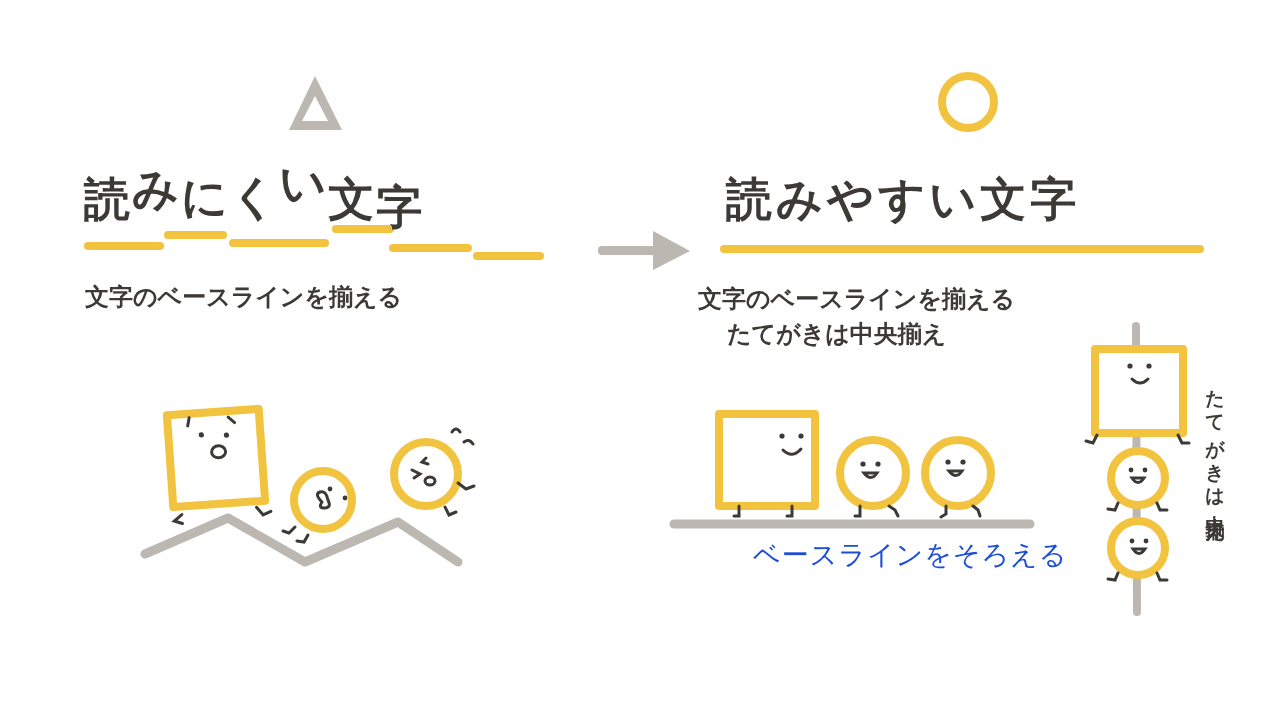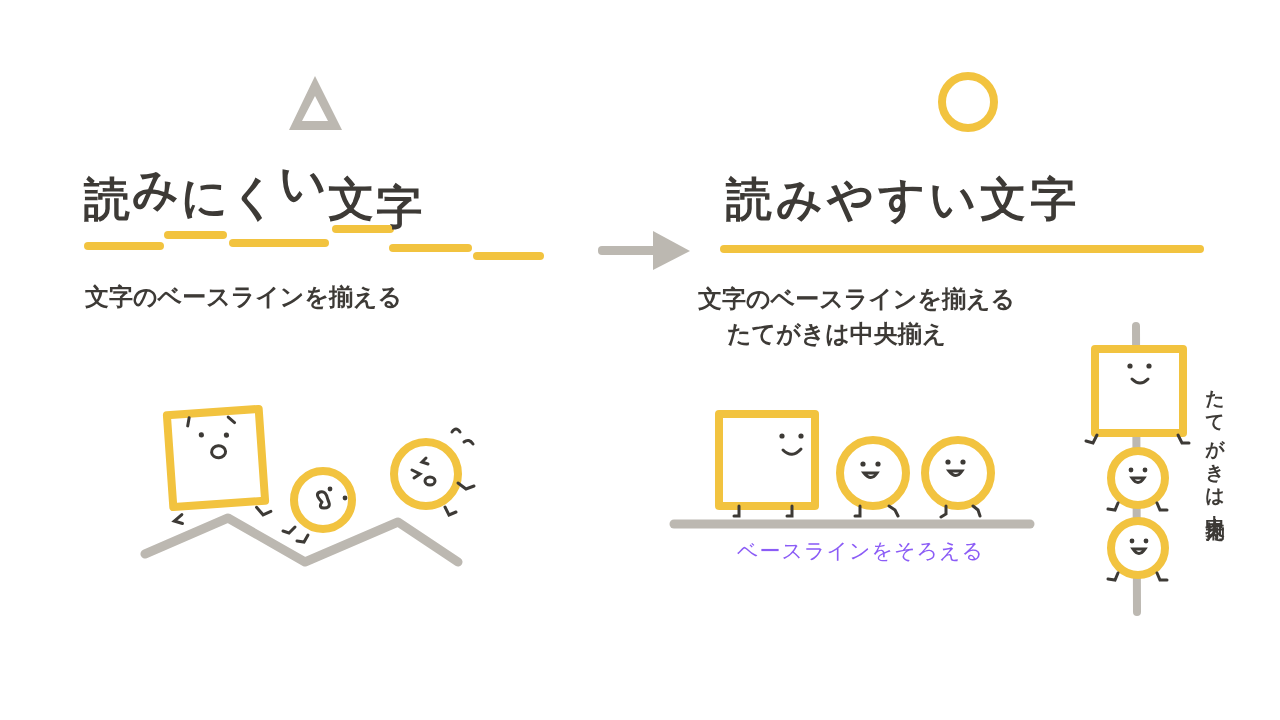--- a/index.html
+++ b/index.html
@@ -13,21 +13,21 @@
   .title {
     font-size: 46px; font-weight: bold; letter-spacing: 2px;
     color: #3d3a36; line-height: 1; white-space: nowrap;
   }
   .title span { display: inline-block; }
   .sub {
     font-size: 24px; font-weight: bold; color: #3d3a36;
     line-height: 35px; white-space: nowrap;
   }
   .hand {
-    font-size: 21px; color: #8b5cf6; white-space: nowrap; letter-spacing: 1px;
+    font-size: 27px; color: #1d4ed8; white-space: nowrap; letter-spacing: 1px; margin-left: 16px;
   }
   .vertical {
     writing-mode: vertical-rl; font-size: 19px; color: #3d3a36;
     letter-spacing: 3px; white-space: nowrap; font-weight: bold;
   }
   svg.layer { position: absolute; left: 0; top: 0; }
 </style>
 </head>
 <body>
 

